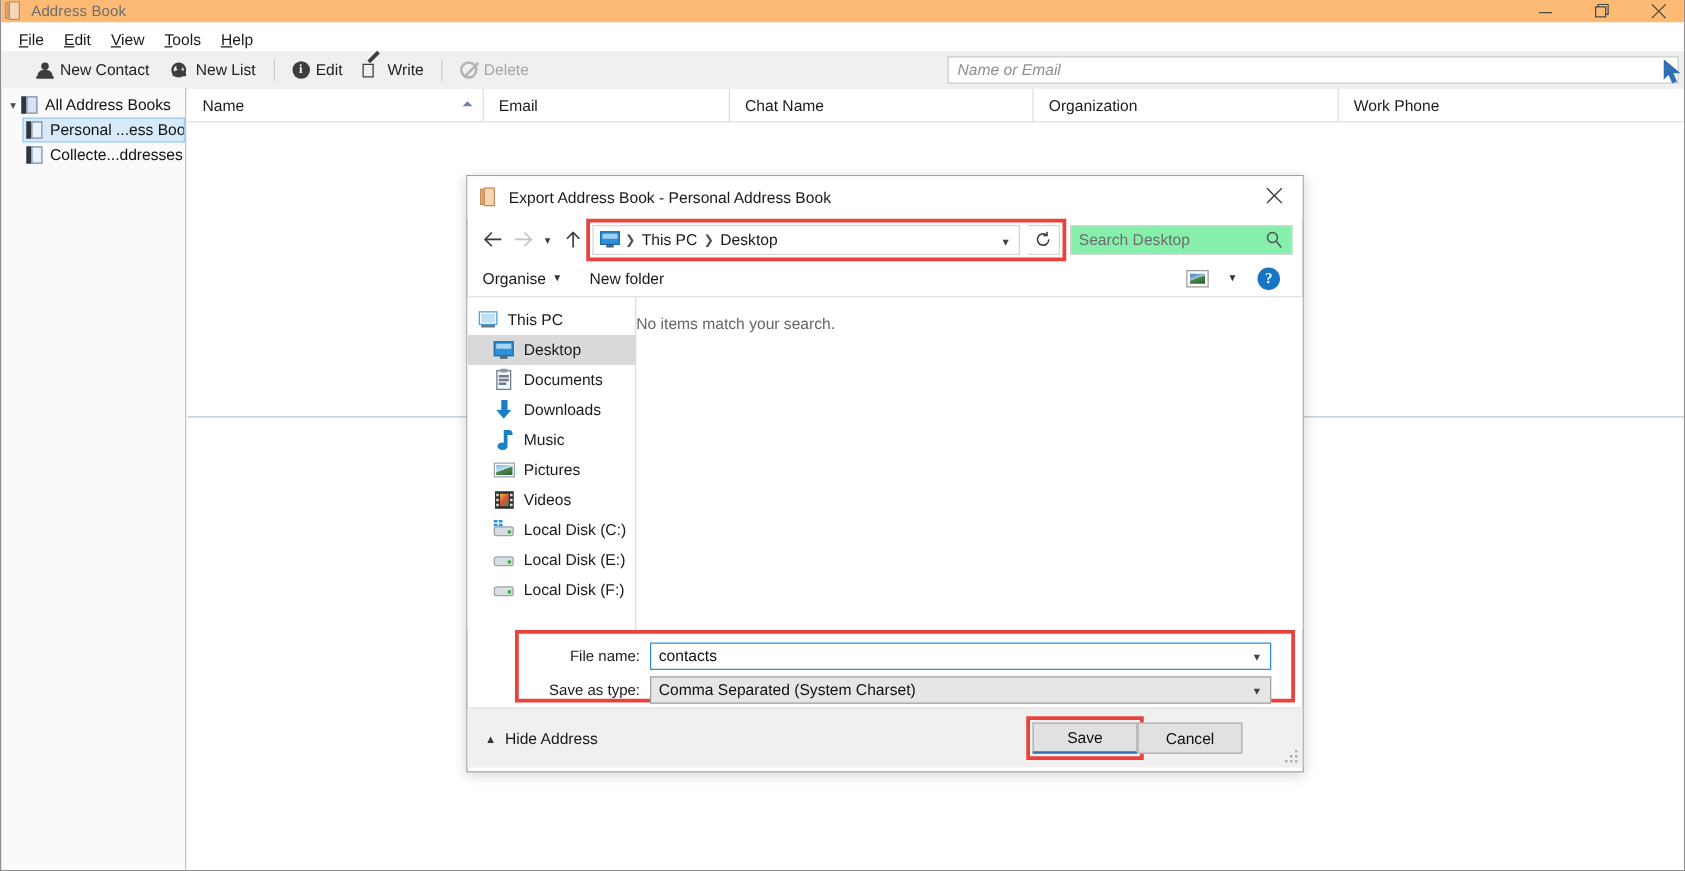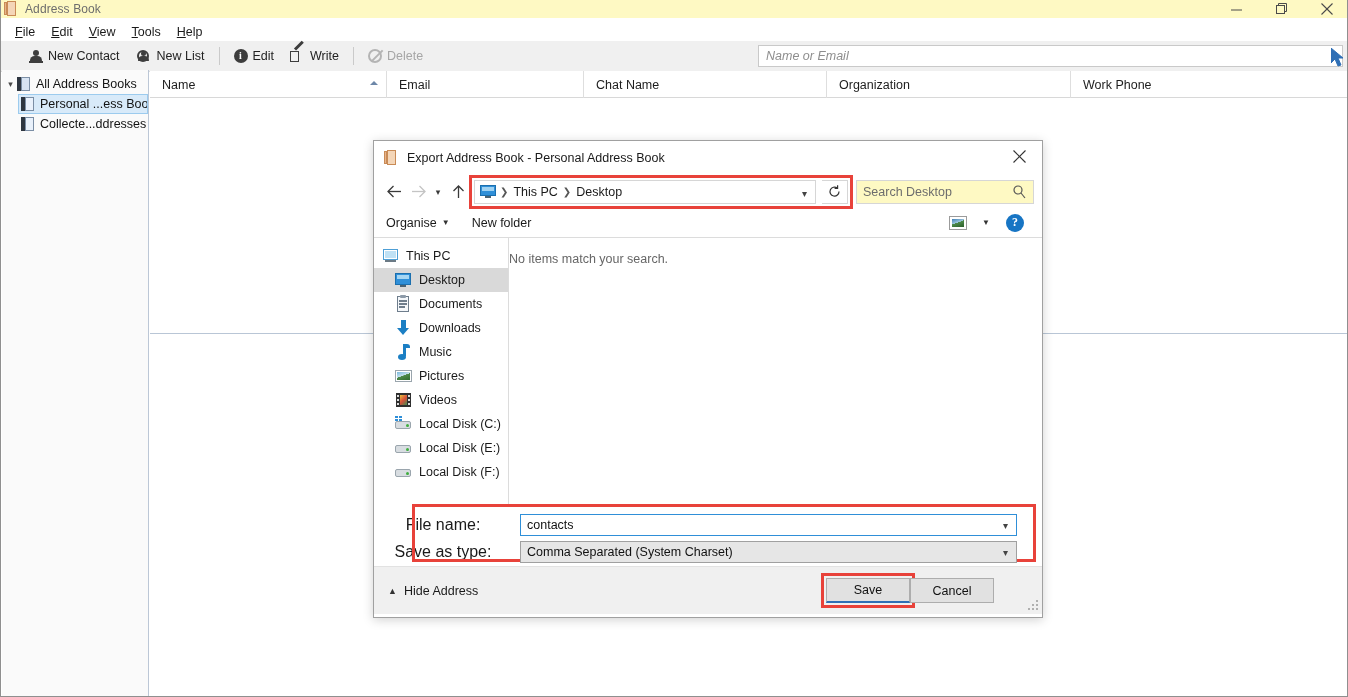--- a/index.html
+++ b/index.html
@@ -15,21 +15,21 @@
     width: 1348px; height: 697px;
     background: #ffffff;
     border: 1px solid #8f8f8f;
     border-top: none;
     overflow: hidden;
   }
 
   
   .titlebar {
     position: absolute; left: 0; top: 0; width: 1348px; height: 18px;
-    background: #fef9c3;
+    background: #fdba74;
     display: flex; align-items: center;
   }
   .tb-icon {
     width: 16px; height: 16px; margin-left: 3px; margin-right: 5px;
     position: relative; flex: none;
   }
   .book-ico {
     position: relative; width: 14px; height: 15px;
   }
   .book-ico i {
@@ -207,21 +207,21 @@
   .crumb-sep { font-size: 10px; color: #555; padding: 0 1px; }
   .addr-caret {
     position: absolute; right: 8px; top: 7px; color: #444; font-size: 10px;
   }
   .refresh {
     position: absolute; right: 0; top: 0; width: 26px; height: 24px;
     border: 1px solid #d6d6d6; border-left: none; background: #fff;
     display: flex; align-items: center; justify-content: center; color: #333; font-size: 13px;
   }
   .dlg-search {
-    width: 178px; height: 24px; border: 1px solid #d6d6d6; background: #fef9c3;
+    width: 178px; height: 24px; border: 1px solid #d6d6d6; background: #86efac;
     display: flex; align-items: center; padding: 0 6px; flex: none;
     position: relative;
   }
   .dlg-search span { font-size: 12.5px; color: #6d6d6d; }
   .dlg-search .mag { position: absolute; right: 7px; top: 4px; color: #555; }
 
   .dlg-cmdbar {
     height: 30px; display: flex; align-items: center; padding: 0 12px;
     border-bottom: 1px solid #dcdcdc;
   }
@@ -300,22 +300,22 @@
 
   .dlg-fields {
     position: relative; height: 62px; padding: 8px 0 0 0;
   }
   .fields-hl {
     position: absolute; left: 38px; top: 0px; right: 6px; height: 58px;
     border: 3px solid #e8423a; pointer-events: none;
   }
   .fld-row { display: flex; align-items: center; height: 25px; margin-bottom: 2px; }
   .fld-label {
-    width: 146px; text-align: center; padding-right: 8px;
-    font-size: 16px; color: #1a1a1a; flex: none;
+    width: 146px; text-align: right; padding-right: 8px;
+    font-size: 12px; color: #1a1a1a; flex: none;
   }
   .fld-box {
     position: relative; height: 22px; margin-right: 25px; flex: 1;
     display: flex; align-items: center; padding-left: 6px; font-size: 12.5px; color: #111;
   }
   .fld-box.input { border: 1px solid #2f8fd8; background: #fff; }
   .fld-box.select { border: 1px solid #a0a0a0; background: #e6e6e6; }
   .fld-caret { position: absolute; right: 8px; top: 5px; color: #444; font-size: 10px; }
 
   .dlg-footer {

